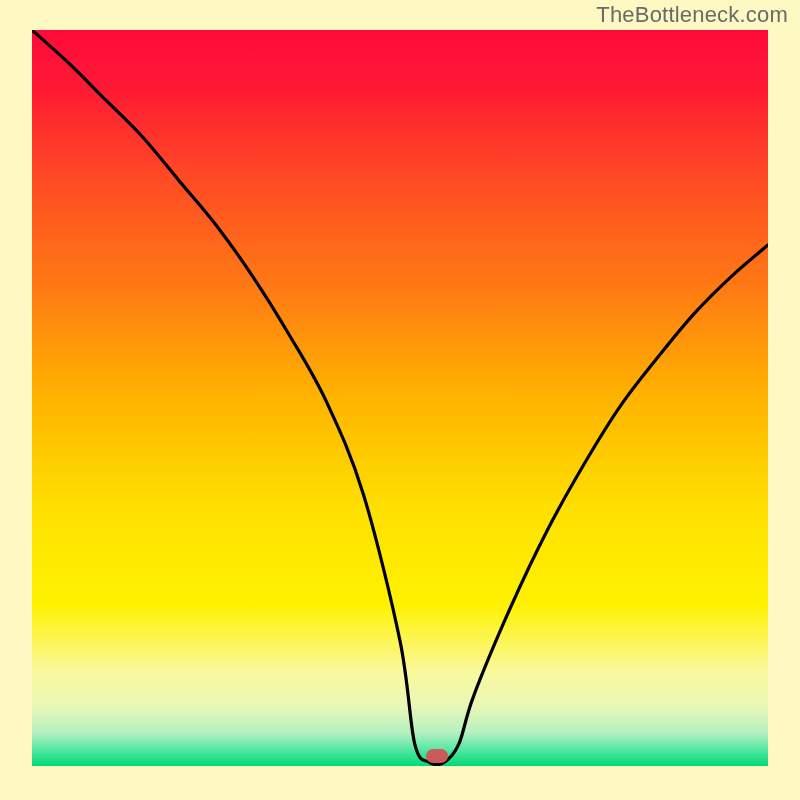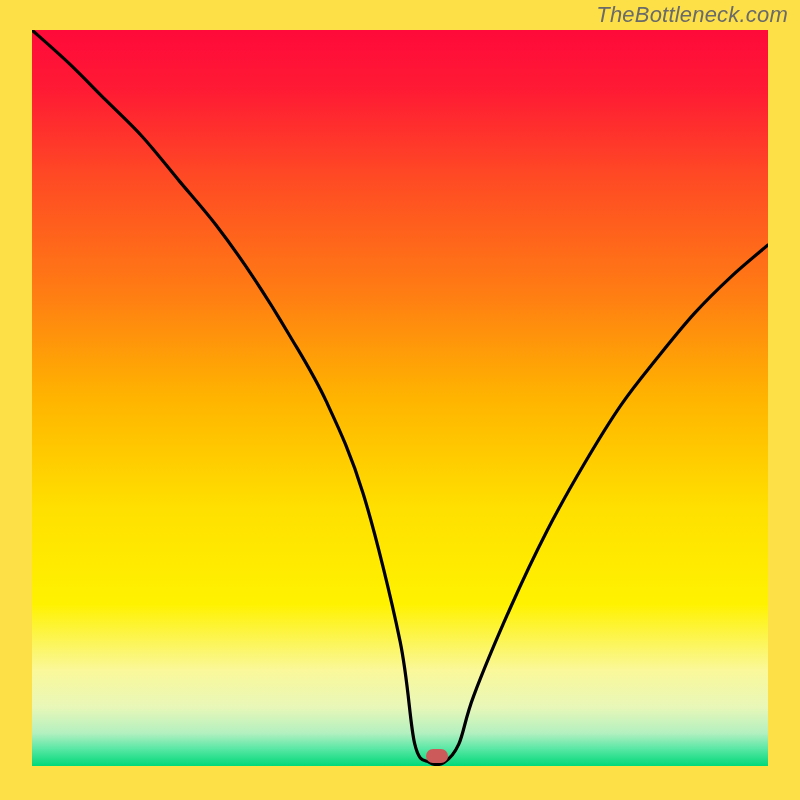--- a/index.html
+++ b/index.html
@@ -8,22 +8,21 @@
     width: 800px;
     height: 800px;
     background: #000;
     overflow: hidden;
     font-family: Arial, Helvetica, sans-serif;
   }
   .frame {
     position: relative;
     width: 800px;
     height: 800px;
-    background: #fde047;
-    font-style: italic;
+    background: #fef9c3;
   }
   .attribution {
     position: absolute;
     top: 2px;
     right: 12px;
     color: #6a6a6a;
     font-size: 22px;
     font-weight: 400;
     letter-spacing: 0.2px;
     z-index: 5;

